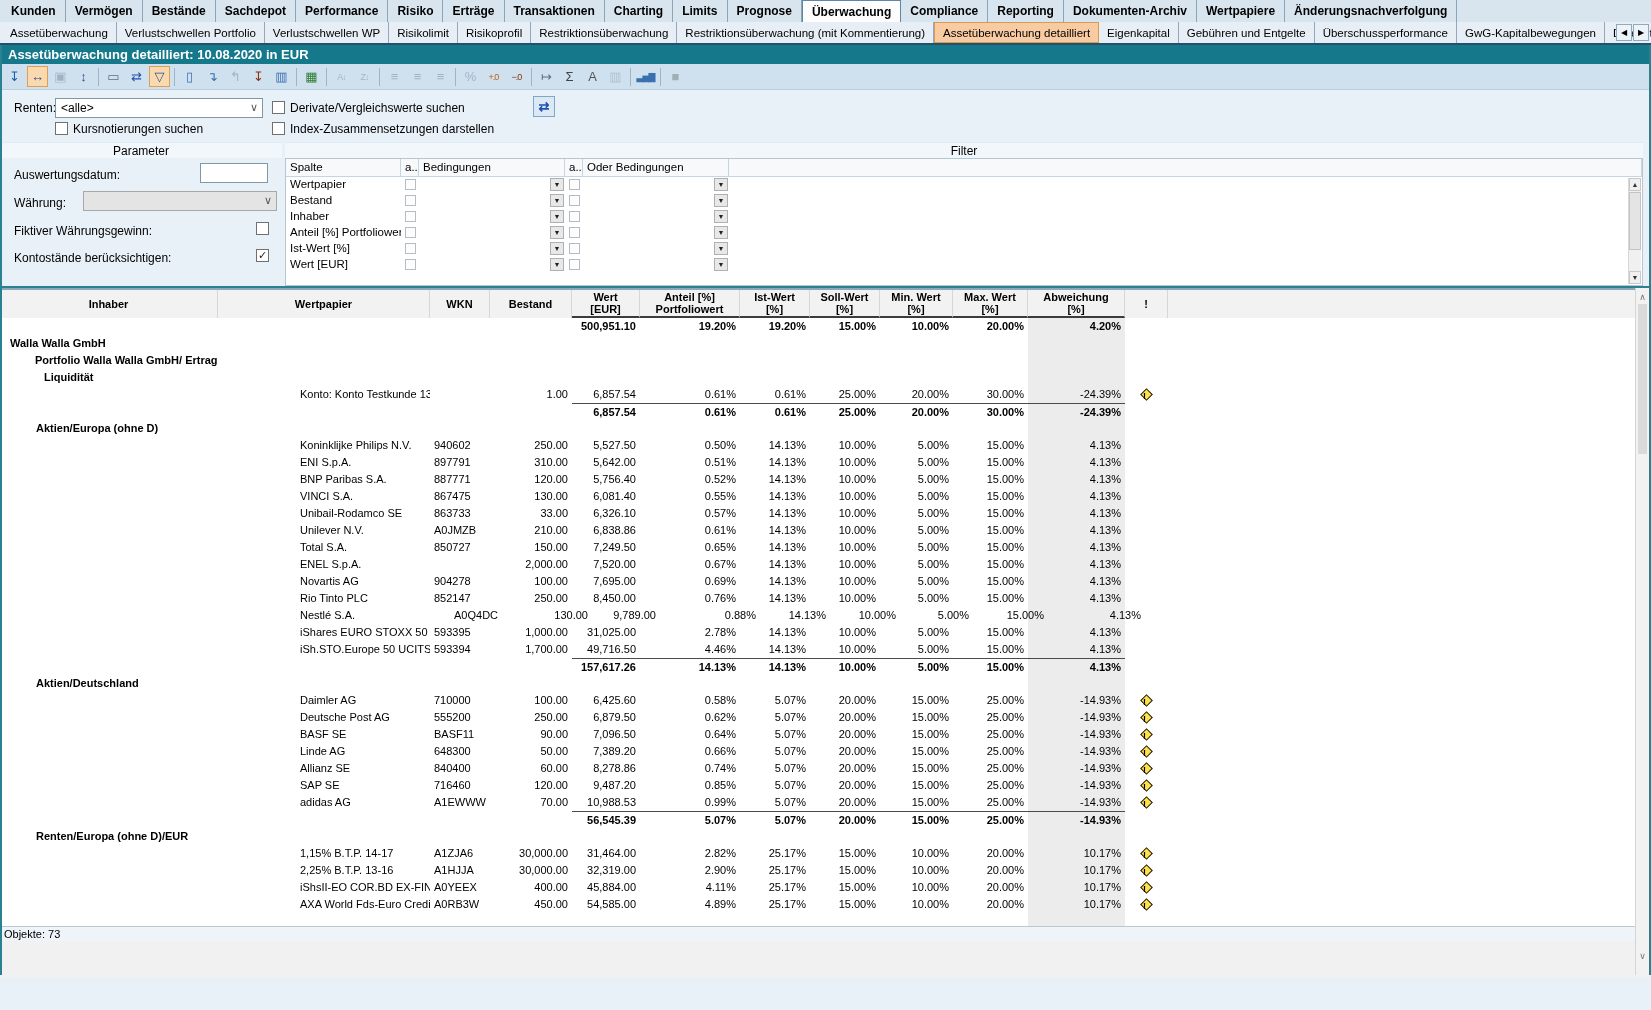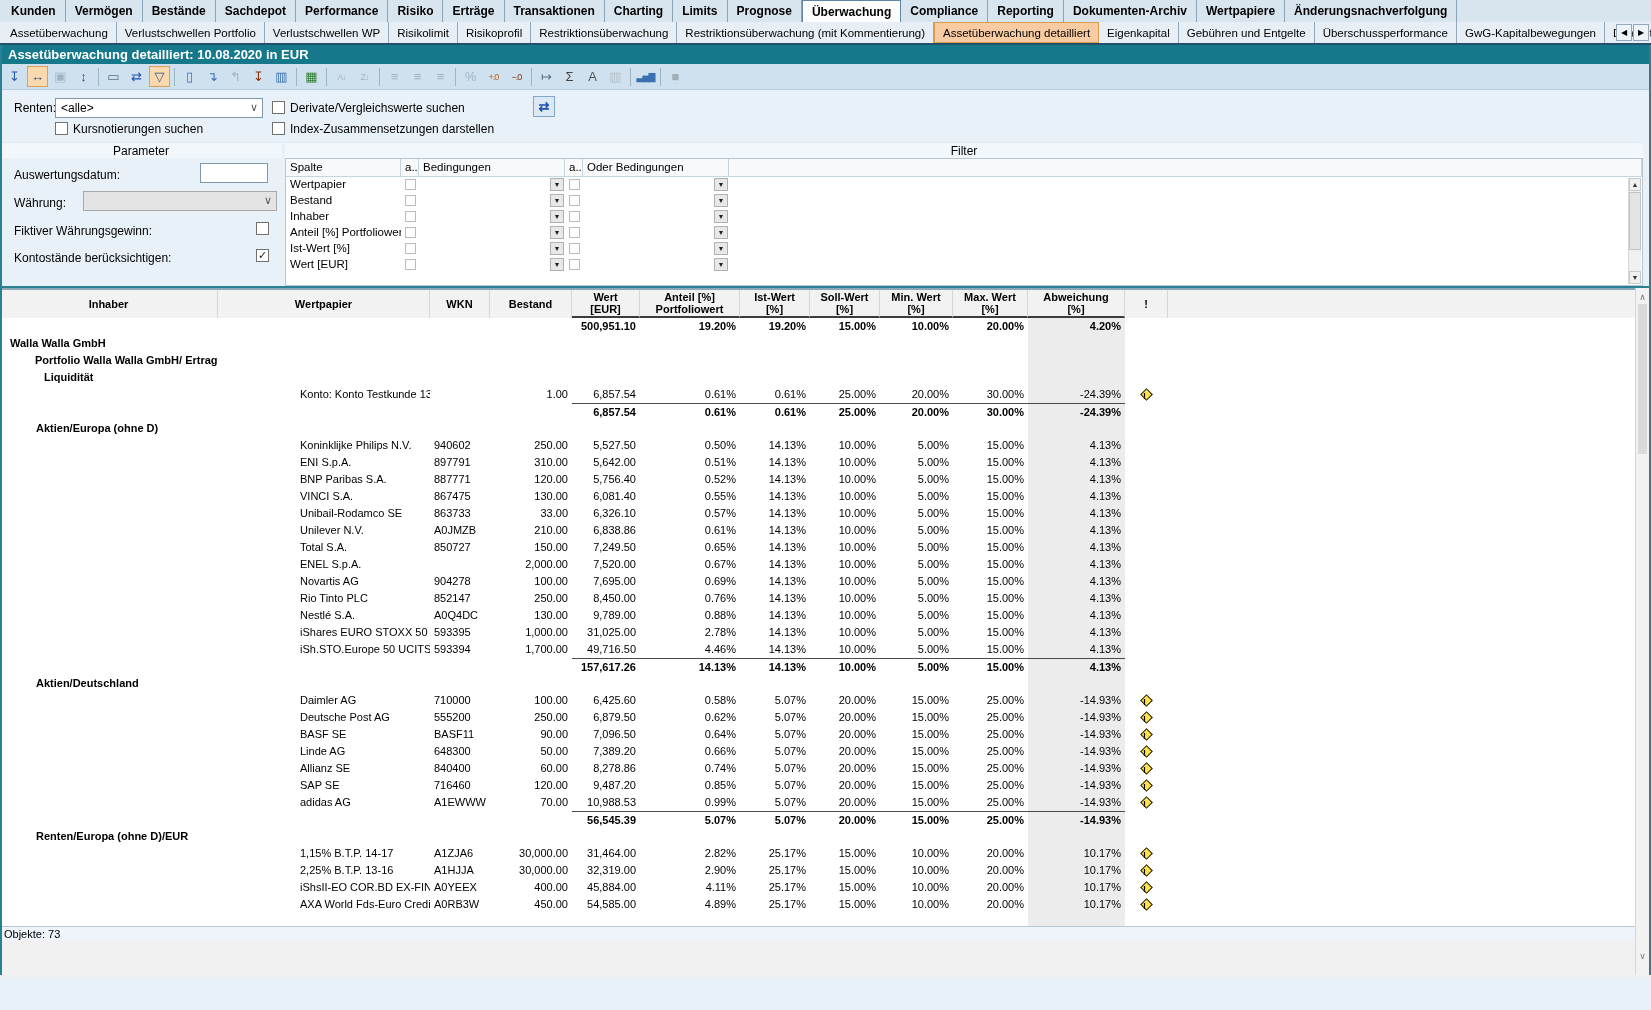--- a/index.html
+++ b/index.html
@@ -578,21 +578,21 @@
           <div class="tcell ra" style="width: 70px;">14.13%</div>
           <div class="tcell ra" style="width: 70px;">10.00%</div>
           <div class="tcell ra" style="width: 73px;">5.00%</div>
           <div class="tcell ra" style="width: 75px;">15.00%</div>
           <div class="tcell ra" style="width: 97px;">4.13%</div>
           <div class="tcell warncell" style="width: 43px;"></div>
         </div>
         <div class="trow">
           <div class="tcell" style="width: 218px;"></div>
           <div class="tcell wp-item" style="width: 212px;">Nestlé S.A.</div>
-          <div class="tcell" style="width: 60px;">A0Q4DC</div>
+          <div class="tcell" style="width: 60px; margin-left: 20px;">A0Q4DC</div>
           <div class="tcell ra" style="width: 82px;">130.00</div>
           <div class="tcell ra" style="width: 68px;">9,789.00</div>
           <div class="tcell ra" style="width: 100px;">0.88%</div>
           <div class="tcell ra" style="width: 70px;">14.13%</div>
           <div class="tcell ra" style="width: 70px;">10.00%</div>
           <div class="tcell ra" style="width: 73px;">5.00%</div>
           <div class="tcell ra" style="width: 75px;">15.00%</div>
           <div class="tcell ra" style="width: 97px;">4.13%</div>
           <div class="tcell warncell" style="width: 43px;"></div>
         </div>

